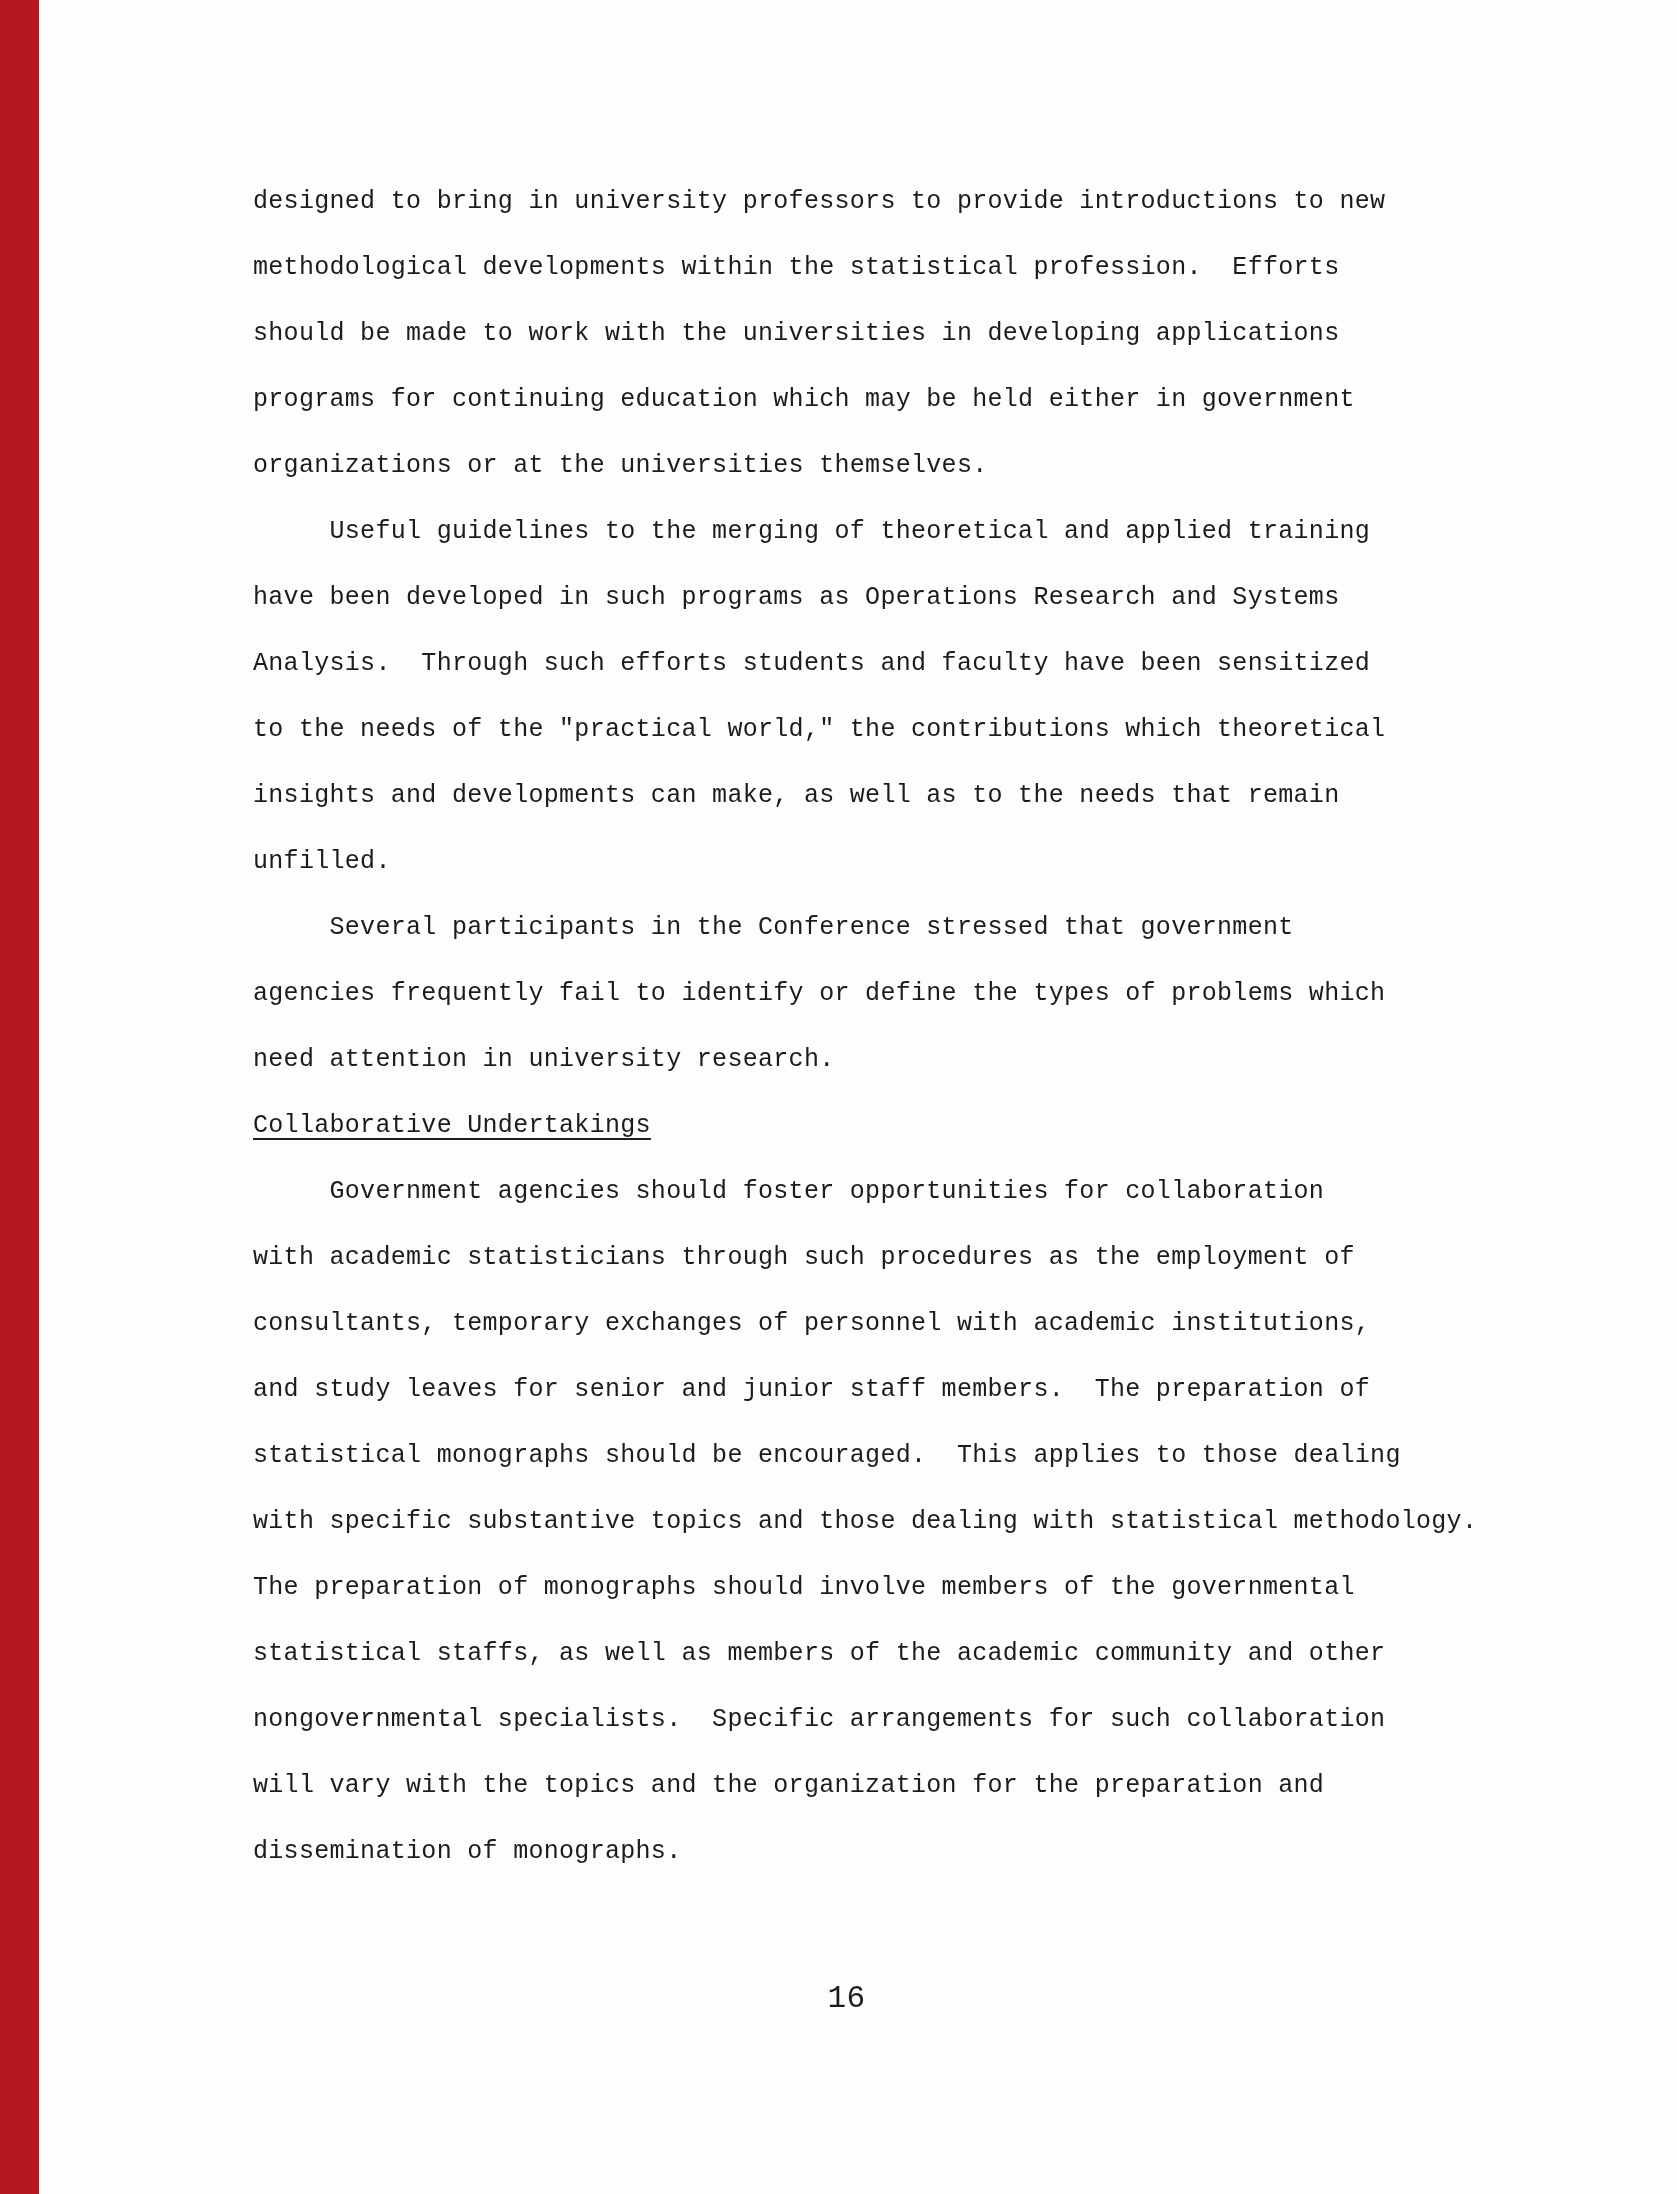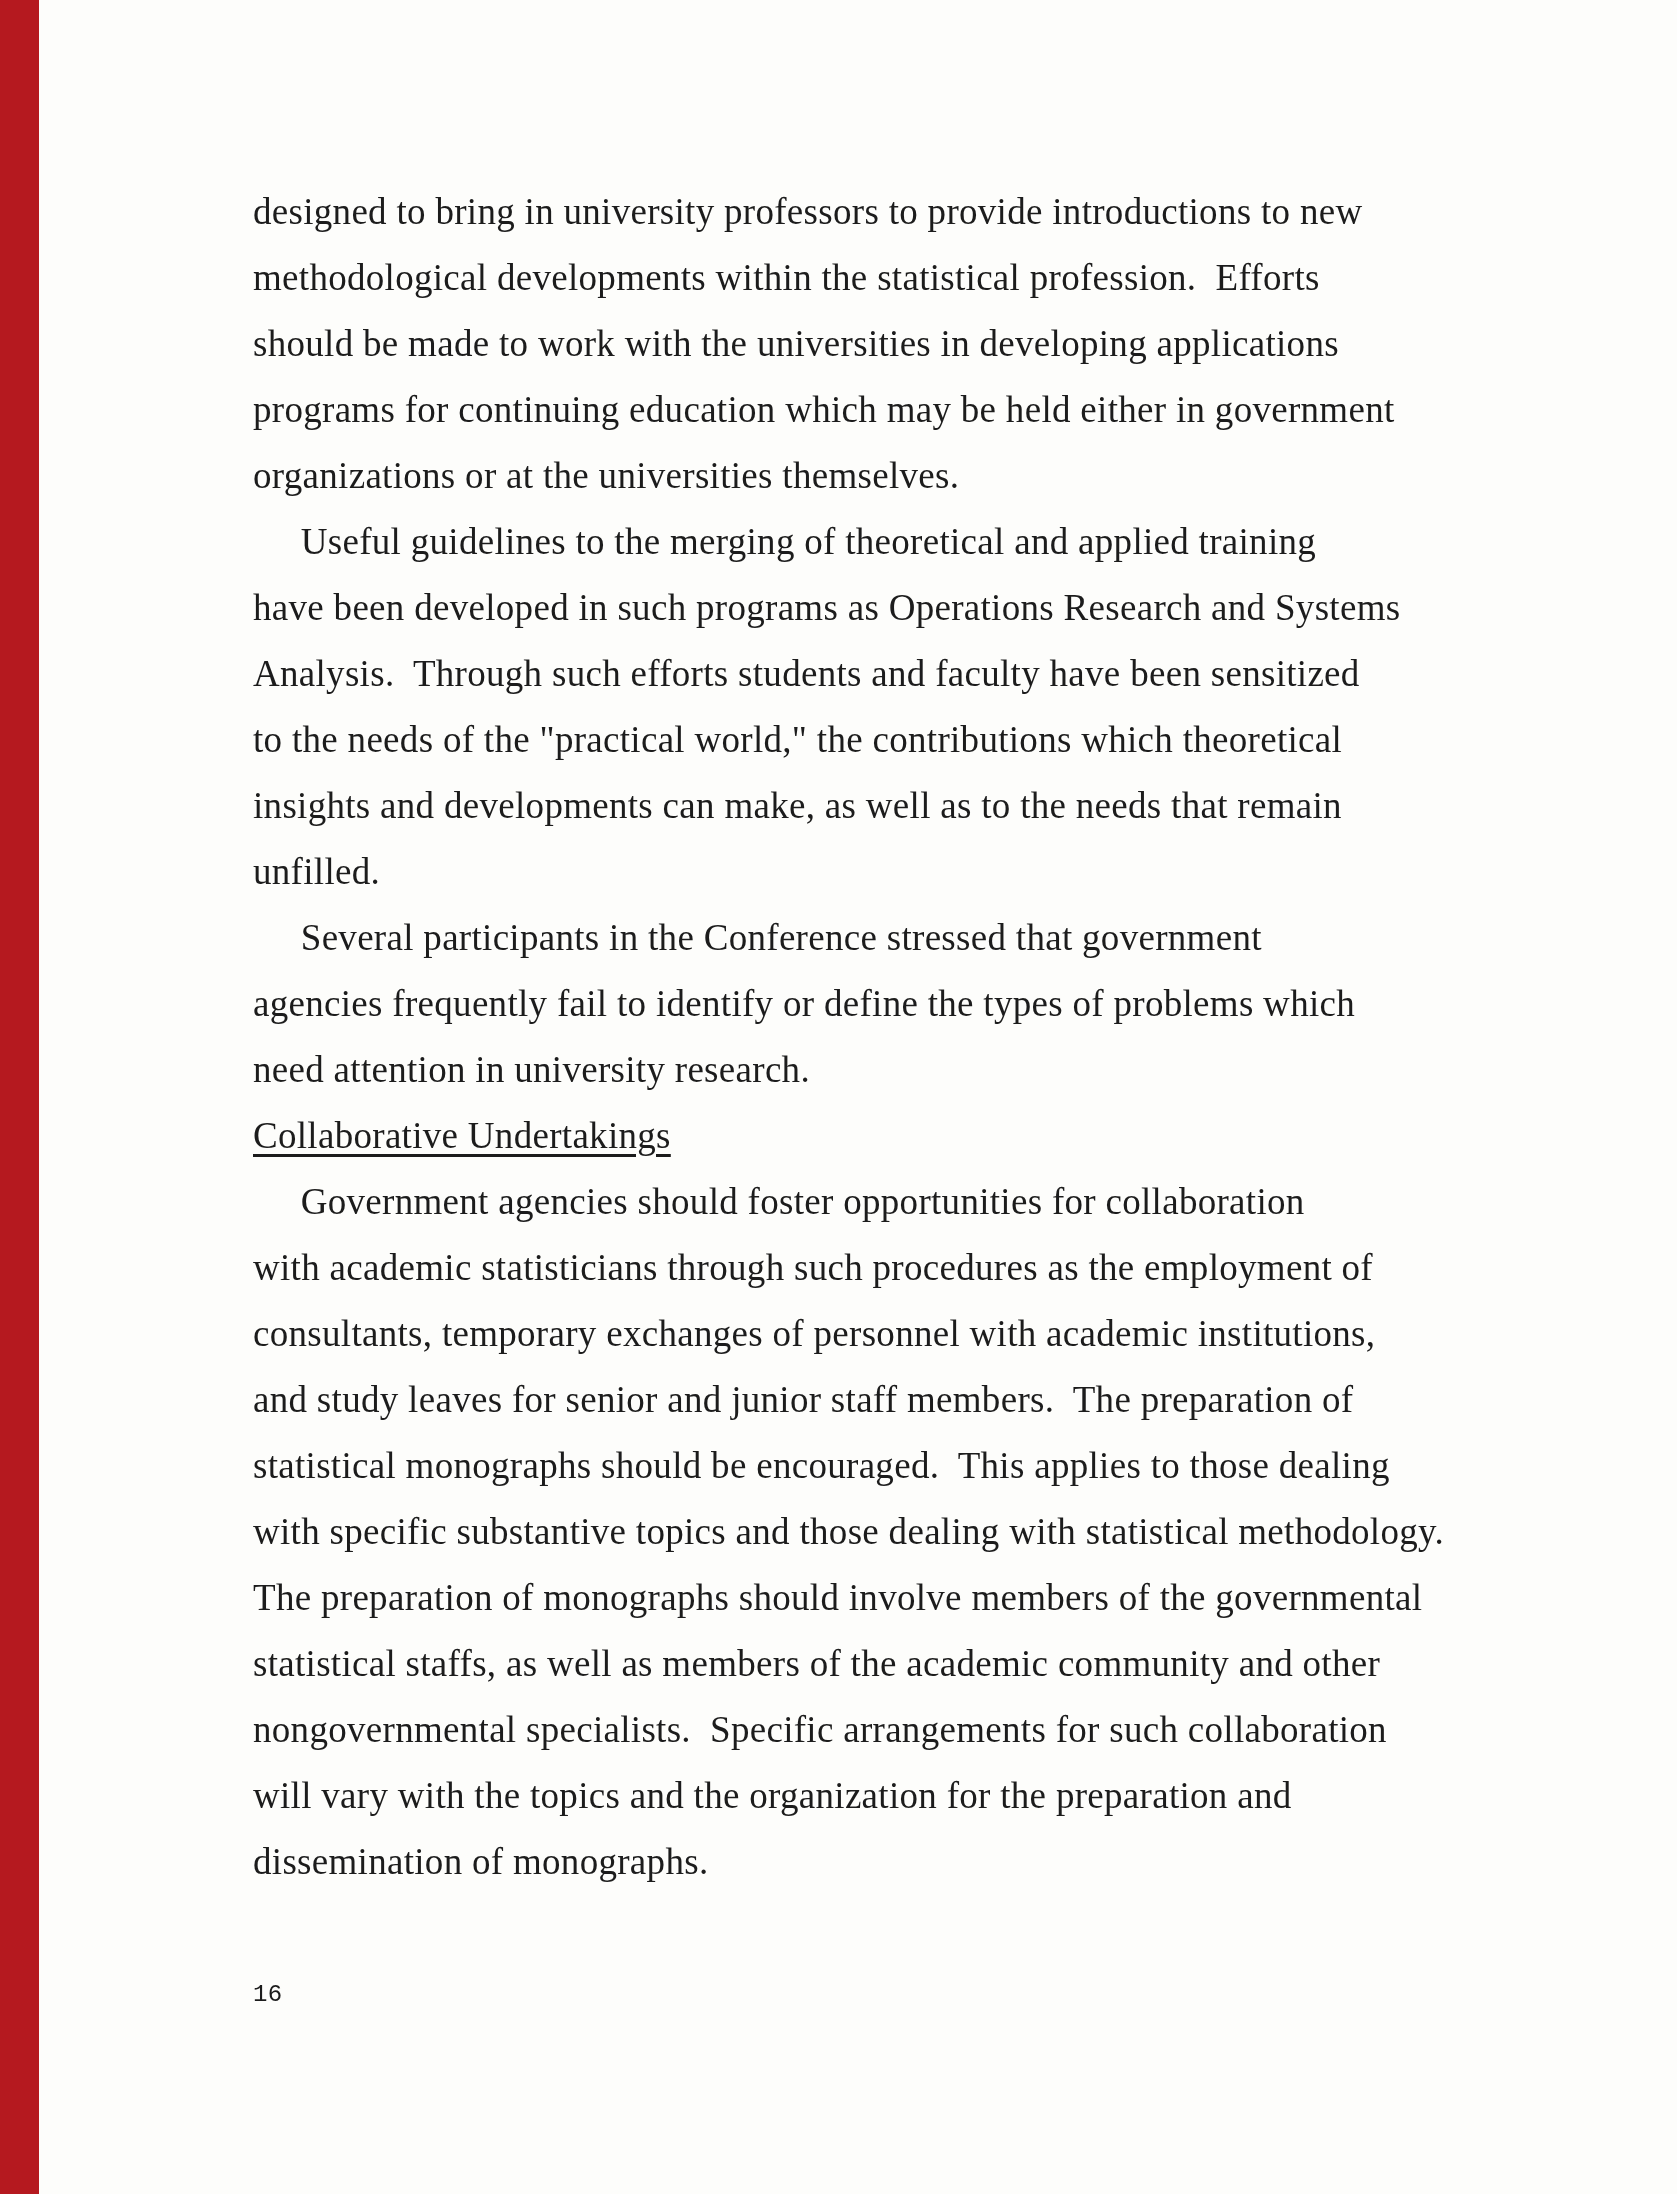--- a/index.html
+++ b/index.html
@@ -18,42 +18,41 @@
   .stripe {
     position: absolute;
     left: 0;
     top: 0;
     width: 39px;
     height: 2194px;
   }
   .text-block {
     position: absolute;
     left: 253px;
-    top: 179px;
+    top: 169px;
     width: 1341px;
-    font-size: 37px;
+    font-size: 25px;
     line-height: 66px;
     letter-spacing: 0.3px;
     white-space: pre;
-    font-family: Liberation Serif, serif;
   }
   .line {
     height: 66px;
   }
   .line.underline {
     text-decoration: underline;
     text-underline-offset: 6px;
   }
   .page-number {
     position: absolute;
     top: 1981px;
-    left: 253px;
+    left: 243px;
     width: 1207px;
-    text-align: left;
-    font-size: 24px;
+    text-align: center;
+    font-size: 31px;
     letter-spacing: 0.3px;
   }
 </style>
 </head>
 <body style="background: rgb(253, 253, 251); color: rgb(28, 28, 28);">
 
 <div class="stripe" style="background: rgb(181, 25, 31);"></div>
 
 <div class="text-block"><div class="line">designed to bring in university professors to provide introductions to new</div><div class="line">methodological developments within the statistical profession.  Efforts</div><div class="line">should be made to work with the universities in developing applications</div><div class="line">programs for continuing education which may be held either in government</div><div class="line">organizations or at the universities themselves.</div><div class="line">     Useful guidelines to the merging of theoretical and applied training</div><div class="line">have been developed in such programs as Operations Research and Systems</div><div class="line">Analysis.  Through such efforts students and faculty have been sensitized</div><div class="line">to the needs of the "practical world," the contributions which theoretical</div><div class="line">insights and developments can make, as well as to the needs that remain</div><div class="line">unfilled.</div><div class="line">     Several participants in the Conference stressed that government</div><div class="line">agencies frequently fail to identify or define the types of problems which</div><div class="line">need attention in university research.</div><div class="line underline">Collaborative Undertakings</div><div class="line">     Government agencies should foster opportunities for collaboration</div><div class="line">with academic statisticians through such procedures as the employment of</div><div class="line">consultants, temporary exchanges of personnel with academic institutions,</div><div class="line">and study leaves for senior and junior staff members.  The preparation of</div><div class="line">statistical monographs should be encouraged.  This applies to those dealing</div><div class="line">with specific substantive topics and those dealing with statistical methodology.</div><div class="line">The preparation of monographs should involve members of the governmental</div><div class="line">statistical staffs, as well as members of the academic community and other</div><div class="line">nongovernmental specialists.  Specific arrangements for such collaboration</div><div class="line">will vary with the topics and the organization for the preparation and</div><div class="line">dissemination of monographs.</div></div>
 

